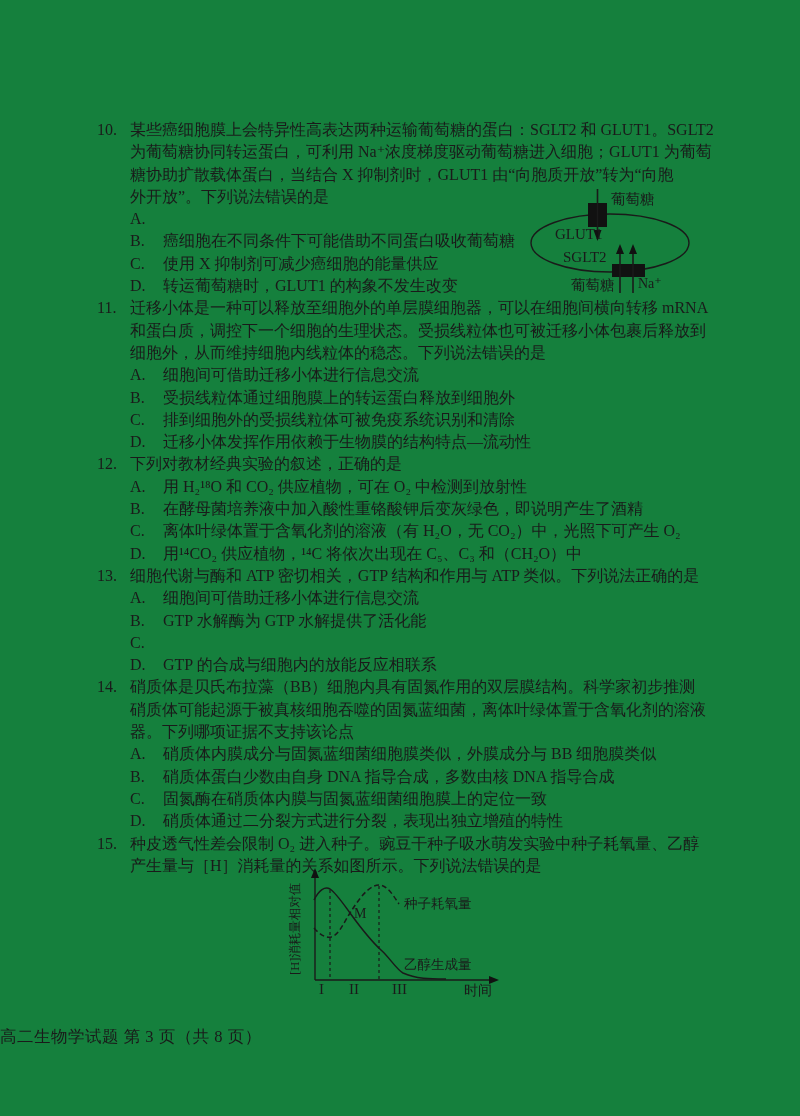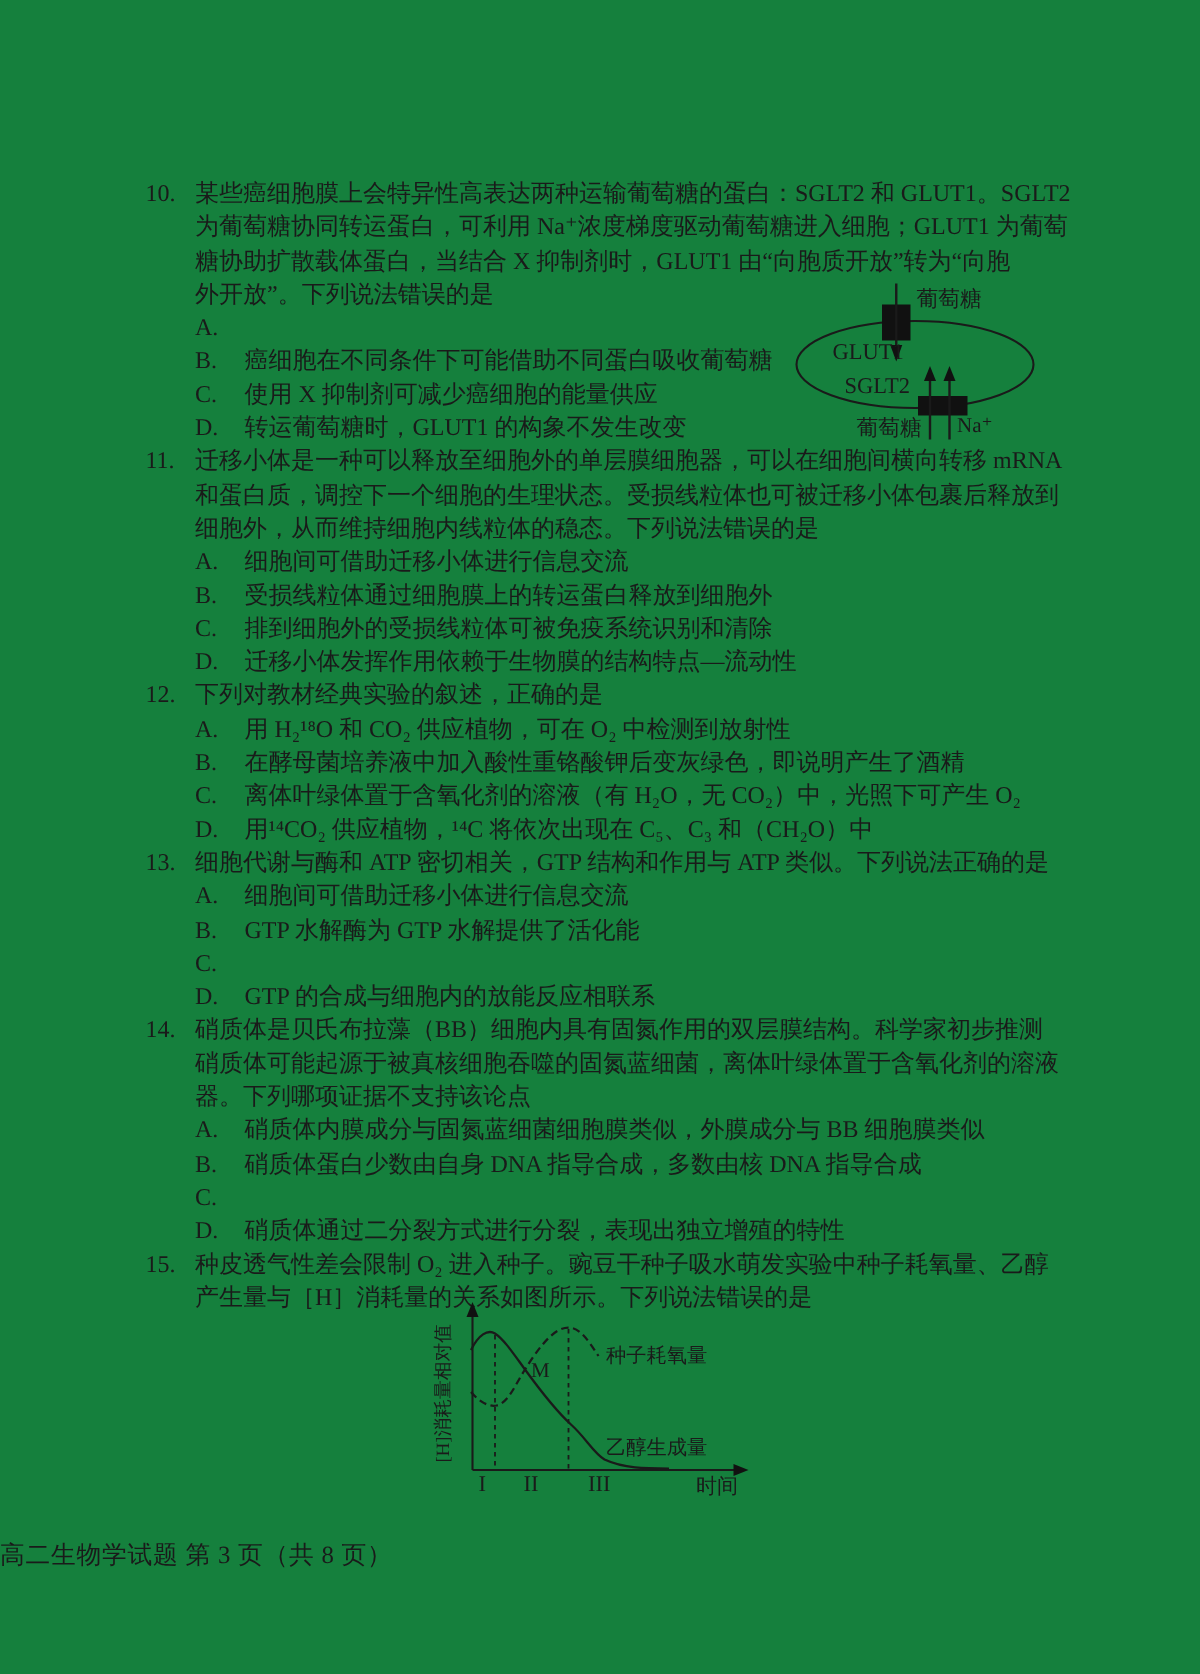--- a/index.html
+++ b/index.html
@@ -139,20 +139,21 @@
       <div class="line opt">
         <span class="optlabel">A.</span>
         <span>硝质体内膜成分与固氮蓝细菌细胞膜类似，外膜成分与 BB 细胞膜类似</span>
       </div>
       <div class="line opt">
         <span class="optlabel">B.</span>
         <span>硝质体蛋白少数由自身 DNA 指导合成，多数由核 DNA 指导合成</span>
       </div>
       <div class="line opt">
         <span class="optlabel">C.</span>
+        <span>固氮酶在硝质体内膜与固氮蓝细菌细胞膜上的定位一致</span>
       </div>
       <div class="line opt">
         <span class="optlabel">D.</span>
         <span>硝质体通过二分裂方式进行分裂，表现出独立增殖的特性</span>
       </div>
     </div>
 
     <div>
       <div class="line flexline">
         <span class="qnum">15.</span>

